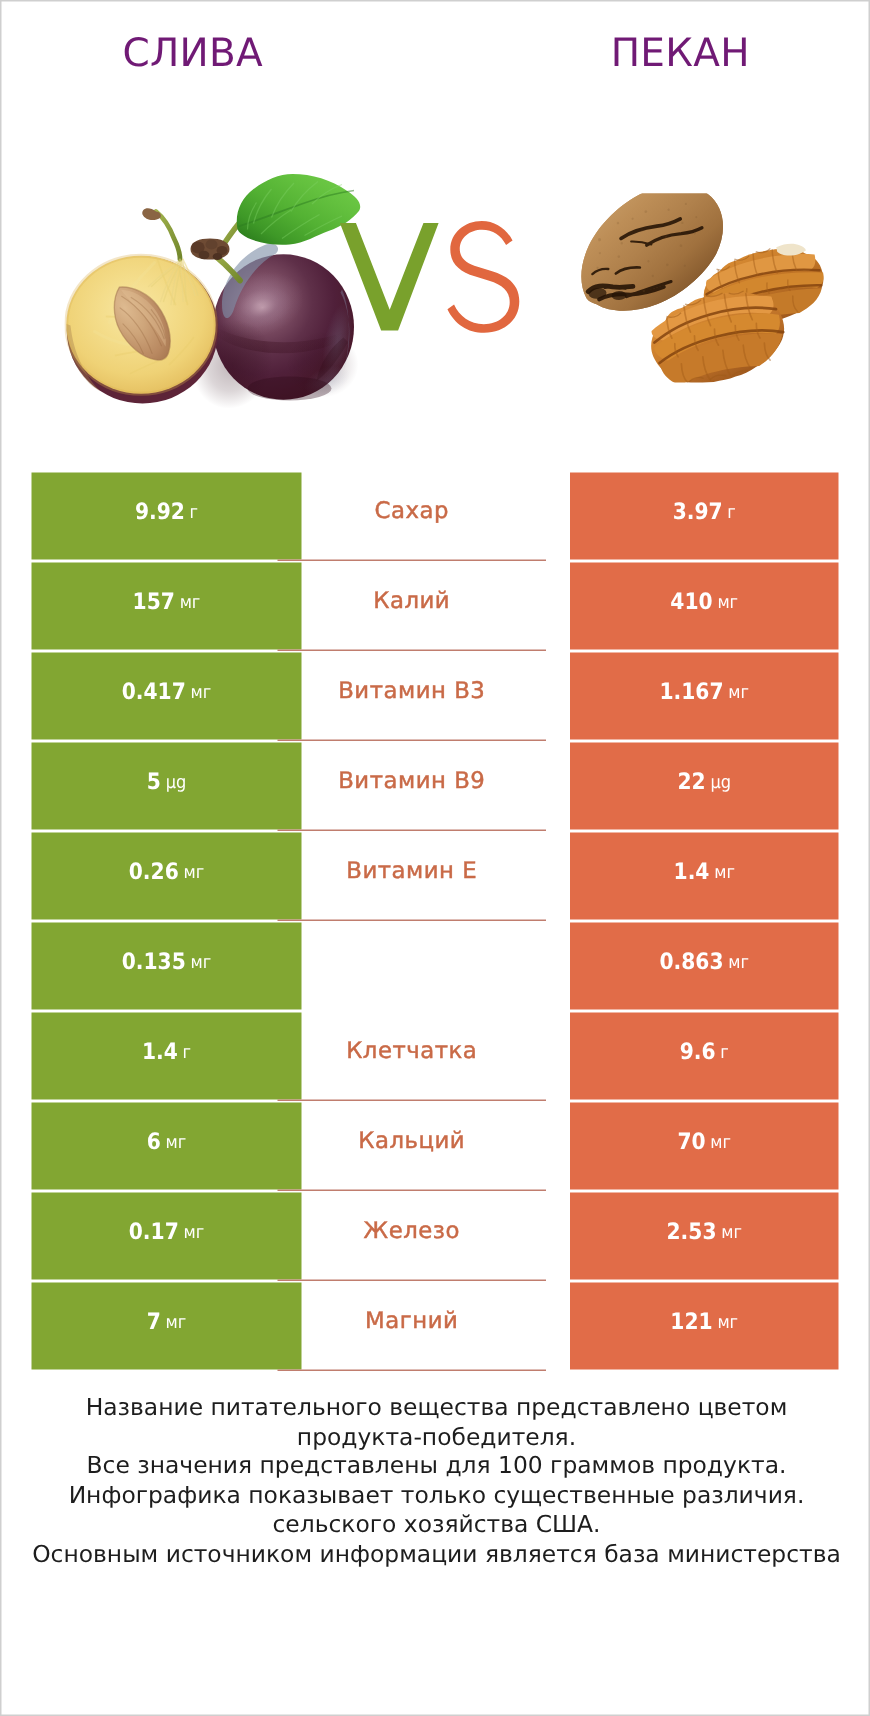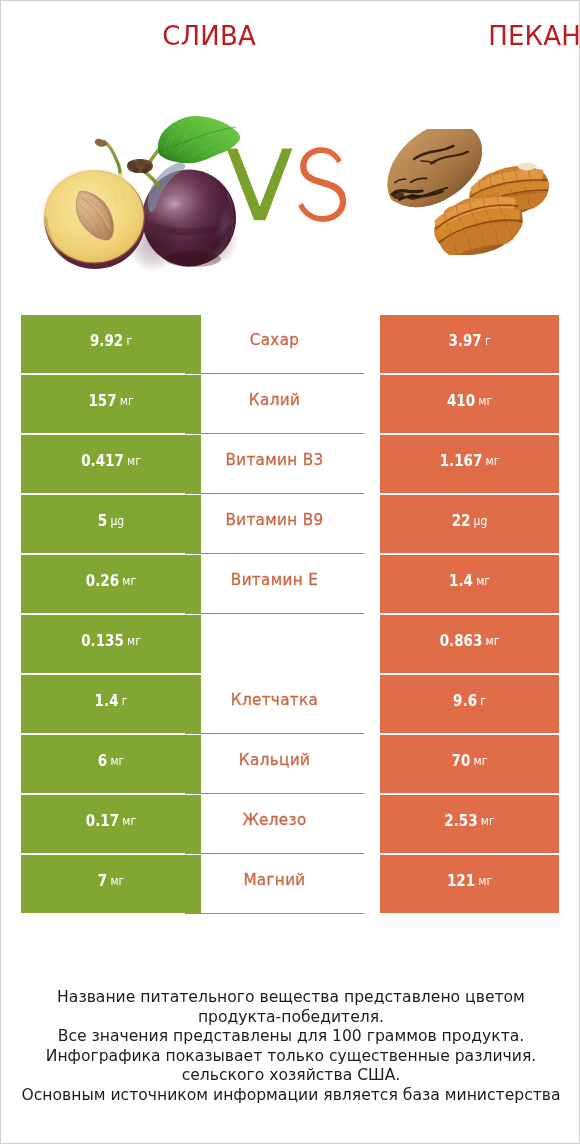--- a/index.html
+++ b/index.html
@@ -1,37 +1,37 @@
 <!DOCTYPE html>
 <html><head>
 <meta charset="utf-8">
 <style>
   html,body{margin:0;padding:0;background:#fff;}
   body{width:580px;height:1144px;font-family:"DejaVu Sans",sans-serif;-webkit-font-smoothing:antialiased;}
   .page{position:relative;width:580px;height:1144px;box-sizing:border-box;border:1px solid #cfcfcf;background:#fff;overflow:hidden;}
 
-  .title{position:absolute;top:20px;font-size:26px;color:#b91c1c;letter-spacing:0.2px;white-space:nowrap;text-align:right;}
+  .title{position:absolute;top:20px;font-size:26px;color:#701a75;letter-spacing:0.2px;white-space:nowrap;text-align:center;}
   #title-left{left:0;width:255px;}
   #title-right{left:325px;width:255px;}
 
   .hero{position:absolute;left:0;top:95px;width:580px;height:175px;}
   #plum-art{position:absolute;left:42px;top:15px;}
   #pecan-art{position:absolute;left:380px;top:33px;}
   .vs{position:absolute;left:219px;top:44px;}
 
   .table{position:absolute;left:20px;top:314px;width:538px;}
   .row{position:relative;height:60px;}
   .cell{position:absolute;top:0;height:58px;display:flex;align-items:center;justify-content:center;box-sizing:border-box;}
   .left{left:0;width:180px;background:#82a632;color:#fff;}
   .right{left:359px;width:179px;background:#e16c48;color:#fff;}
   .mid{left:164px;width:179px;height:59px;color:#c96a47;border-bottom:1px solid #c07d6e;font-size:15.2px;font-weight:normal;letter-spacing:0.35px;padding-bottom:8px;-webkit-text-stroke:0.32px #c96a47;}
   .num{font-family:"DejaVu Sans Condensed","DejaVu Sans",sans-serif;font-weight:bold;font-size:15px;letter-spacing:0px;position:relative;top:-3.5px;}
   .unit{font-family:"DejaVu Sans Condensed","DejaVu Sans",sans-serif;font-size:12px;margin-left:3.2px;font-weight:normal;position:relative;top:-3.5px;}
 
-  .footer{position:absolute;top:987px;left:0;width:580px;text-align:center;font-size:15.6px;color:#1d1d1d;line-height:19.6px;}
+  .footer{position:absolute;top:928px;left:0;width:580px;text-align:center;font-size:15.6px;color:#1d1d1d;line-height:19.6px;}
 </style>
 </head>
 <body>
 
 <div class="page">
 
   <div class="title" id="title-left">СЛИВА</div>
   <div class="title" id="title-right">ПЕКАН</div>
 
   <div class="hero">

